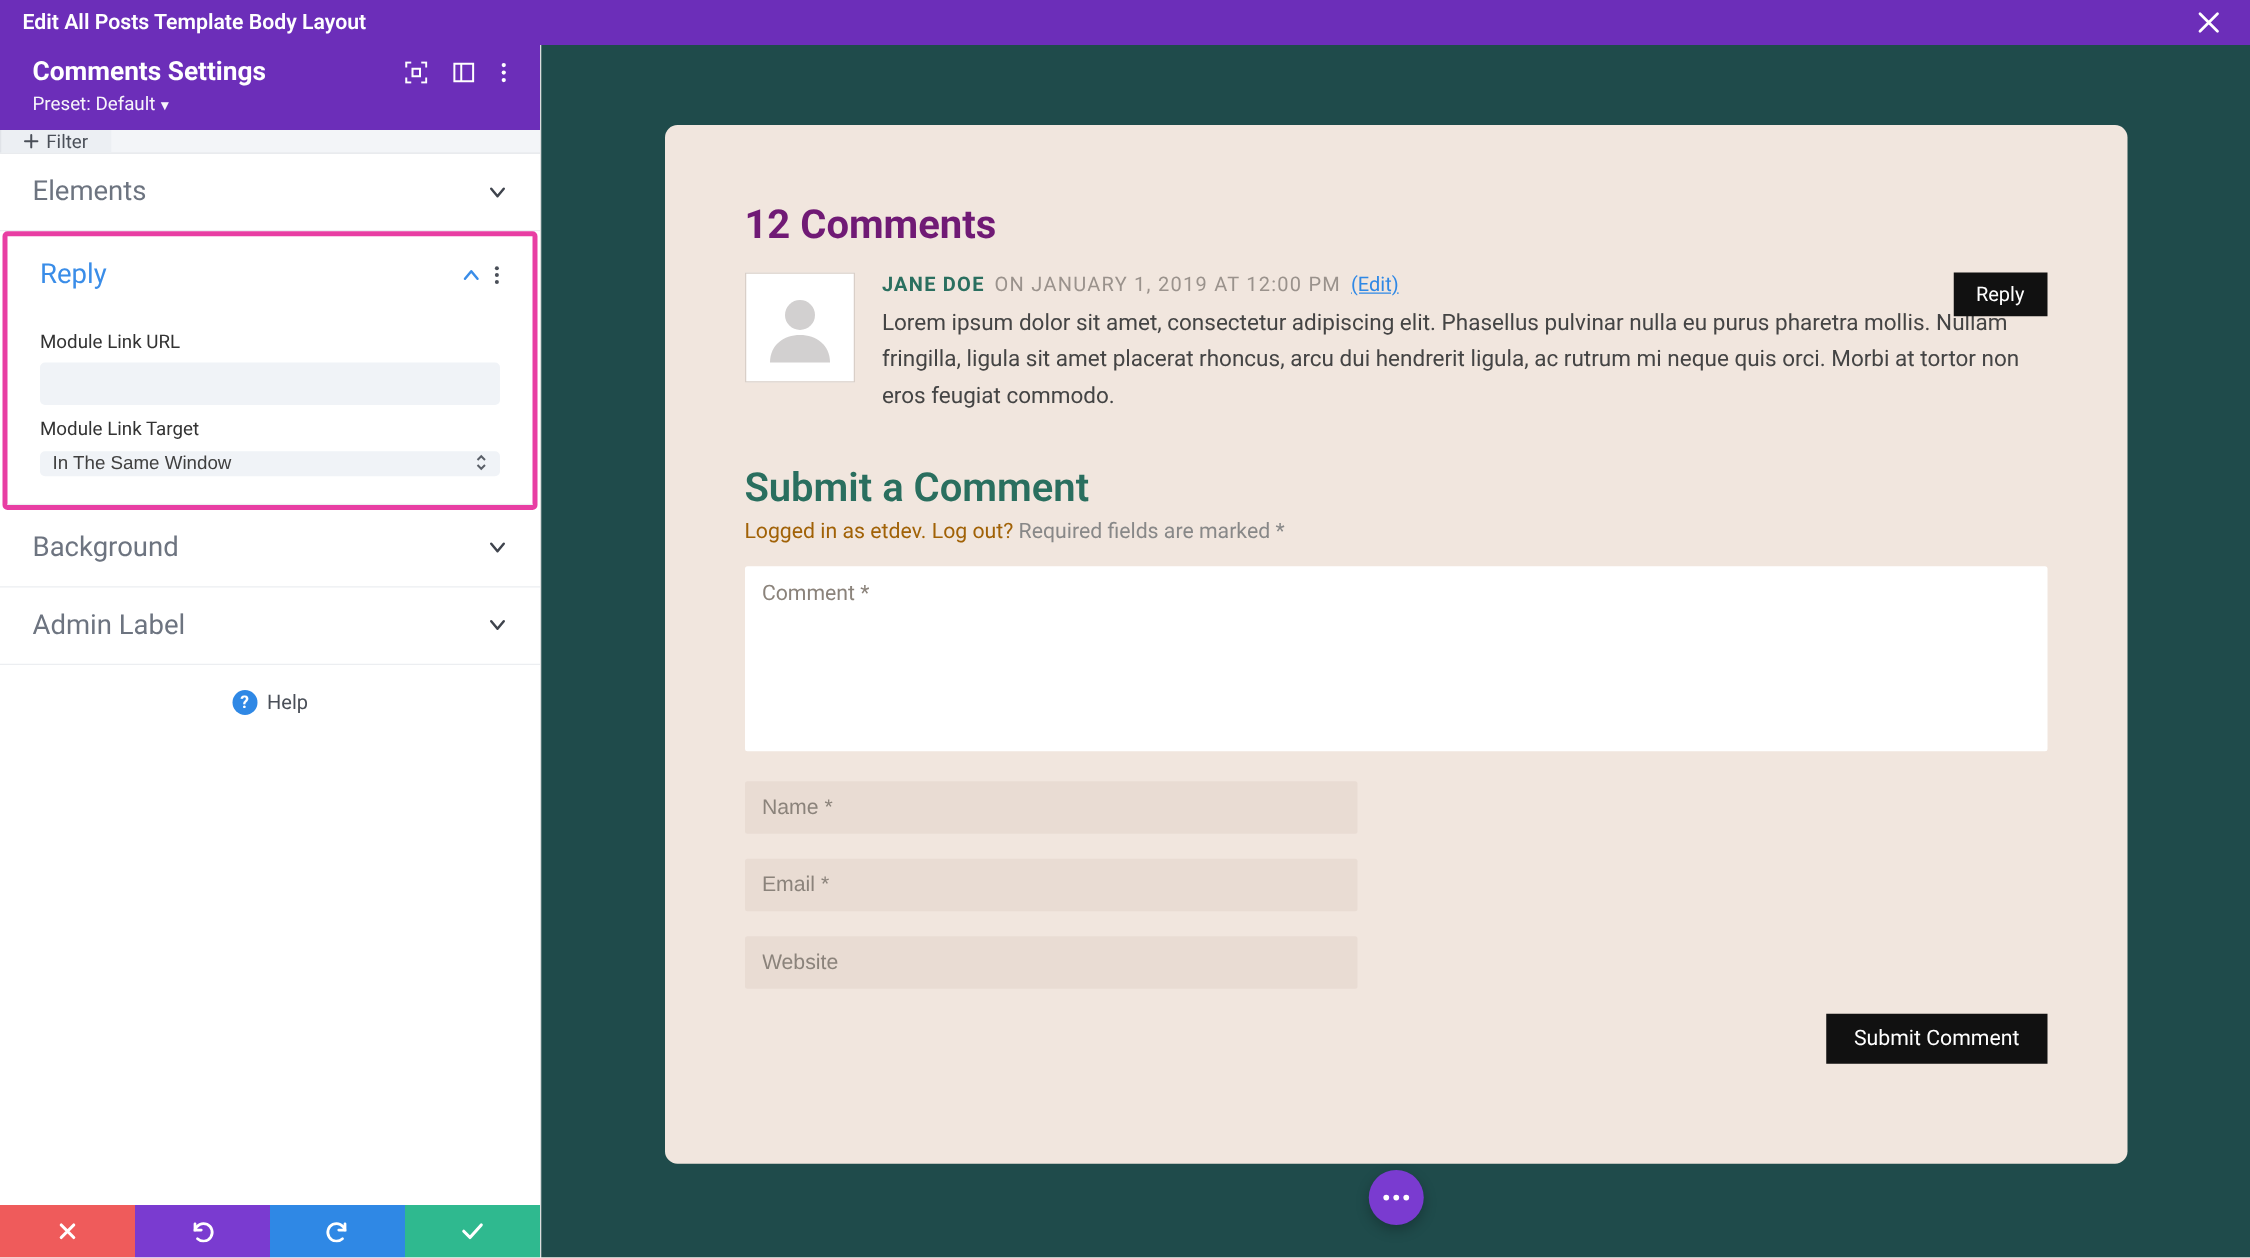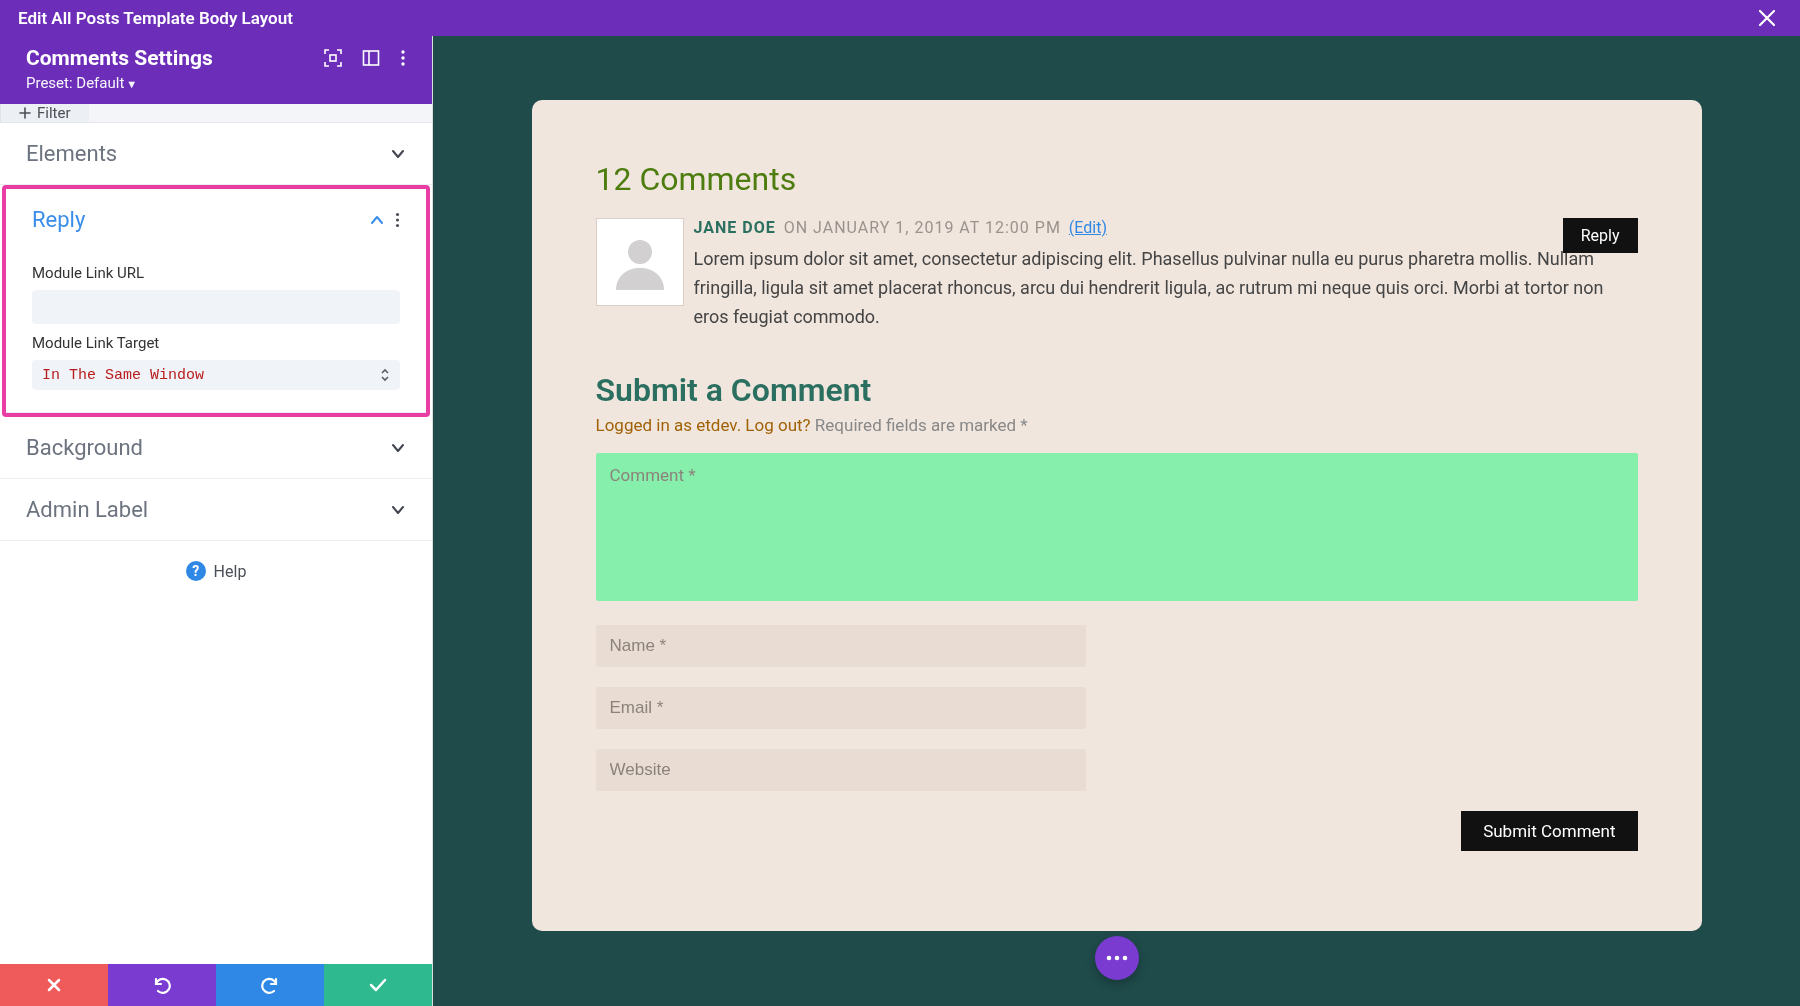--- a/index.html
+++ b/index.html
@@ -47,57 +47,57 @@
 
 
 .highlight-wrap { border: 4px solid #e83ea3; border-radius: 4px; margin: 0 2px; }
 .highlight-wrap .section-head { border-bottom: none; }
 
 
 .link-body { padding: 4px 26px 22px; border-top: none; border-bottom: 1px solid #eceef1; }
 .field-label { font-size: 15px; color: #333; margin-top: 10px; margin-bottom: 8px; }
 .text-input { width: 100%; height: 34px; background: #f0f3f7; border: none; border-radius: 4px; padding: 0 10px; font-size: 15px; outline: none; }
 .select-wrap { position: relative; width: 100%; }
-.select-wrap select { width: 100%; height: 30px; background: #f0f3f7; border: none; border-radius: 4px; padding: 0 28px 0 10px; font-size: 15px; color: #b91c1c; appearance: none; outline: none; font-family: Liberation Mono, monospace; }
+.select-wrap select { width: 100%; height: 20px; background: #f0f3f7; border: none; border-radius: 4px; padding: 0 28px 0 10px; font-size: 15px; color: #404040; appearance: none; outline: none; }
 .select-wrap .caret { position: absolute; right: 10px; top: 50%; transform: translateY(-50%); pointer-events: none; color: #5a5f68; font-size: 12px; line-height: 1; }
 
 
 .help-row { display: flex; align-items: center; justify-content: center; gap: 8px; padding: 20px 0; color: #4a4f58; cursor: pointer; }
 .help-row .qmark { width: 20px; height: 20px; border-radius: 50%; background: #2f88e5; color: #fff; display: flex; align-items: center; justify-content: center; font-size: 14px; font-weight: 700; }
 
 
 .footer { display: flex; height: 42px; }
 .footer .fbtn { flex: 1; display: flex; align-items: center; justify-content: center; color: #fff; font-size: 18px; cursor: pointer; }
 .fbtn.fred   { background: #ef5b5b; }
 .fbtn.fpurp  { background: #7a3bd0; }
 .fbtn.fblue  { background: #2f88e5; }
 .fbtn.fgreen { background: #2fb98f; }
 
 
 .preview { flex: 1; background: #1f4b4b; display: flex; align-items: flex-start; justify-content: center; padding: 64px 40px 40px; position: relative; }
 .page { width: 1170px; background: #f1e6de; border-radius: 10px; padding: 60px 64px 80px; position: relative; }
 
-.comments-title { font-size: 32px; font-weight: 400; color: #4d7c0f; margin-bottom: 20px; }
-.comment { display: flex; gap: 10px; position: relative; }
+.comments-title { font-size: 32px; font-weight: 700; color: #701a75; margin-bottom: 20px; }
+.comment { display: flex; gap: 22px; position: relative; }
 .avatar { width: 88px; height: 88px; background: #fff; border: 1px solid #d9cfc8; display: flex; align-items: center; justify-content: center; flex-shrink: 0; }
 .avatar svg { width: 60px; height: 60px; fill: #d2d0d0; }
 .comment-body { flex: 1; }
 .comment-meta { margin-bottom: 8px; }
 .author { color: #2a6f5f; font-weight: 700; letter-spacing: 1px; font-size: 16px; }
 .date { color: #9a928c; font-size: 16px; letter-spacing: 1px; margin-left: 4px; }
 .edit { color: #2f88e5; font-size: 16px; margin-left: 4px; }
 .comment-text { color: #444; font-size: 18px; line-height: 1.6; }
 .reply-btn { position: absolute; right: 0; top: 0; background: #111; color: #fff; padding: 8px 18px; font-size: 16px; cursor: pointer; }
 
 .submit-title { color: #2a6f5f; font-size: 32px; font-weight: 600; margin-top: 40px; margin-bottom: 6px; }
 .login-line { font-size: 17px; color: #888; margin-bottom: 8px; }
 .login-line a { color: #a16207; text-decoration: none; }
 .req { color: #888; }
 
-.comment-area { width: 100%; height: 148px; background: #86efac; border: none; border-radius: 2px; padding: 12px 14px; font-size: 17px; color: #7f776f; resize: none; outline: none; font-family: inherit; margin-top: 10px; }
+.comment-area { width: 100%; height: 148px; background: #ffffff; border: none; border-radius: 2px; padding: 12px 14px; font-size: 17px; color: #7f776f; resize: none; outline: none; font-family: inherit; margin-top: 10px; }
 .comment-area::placeholder { color: #8b837b; }
 .short-input { width: 490px; height: 42px; background: #e9dcd3; border: none; border-radius: 2px; padding: 0 14px; font-size: 17px; color: #7f776f; outline: none; margin-top: 20px; display: block; }
 .short-input::placeholder { color: #8b837b; }
 
 .submit-row { display: flex; justify-content: flex-end; margin-top: 20px; }
 .submit-btn { background: #111; color: #fff; padding: 10px 22px; font-size: 17px; cursor: pointer; }
 
 
 .fab { position: absolute; left: 50%; transform: translateX(-50%); bottom: 26px; width: 44px; height: 44px; border-radius: 50%; background: #7a3bd0; color: #fff; display: flex; align-items: center; justify-content: center; font-size: 22px; letter-spacing: 2px; cursor: pointer; box-shadow: 0 4px 10px rgba(0,0,0,.25); }
 

